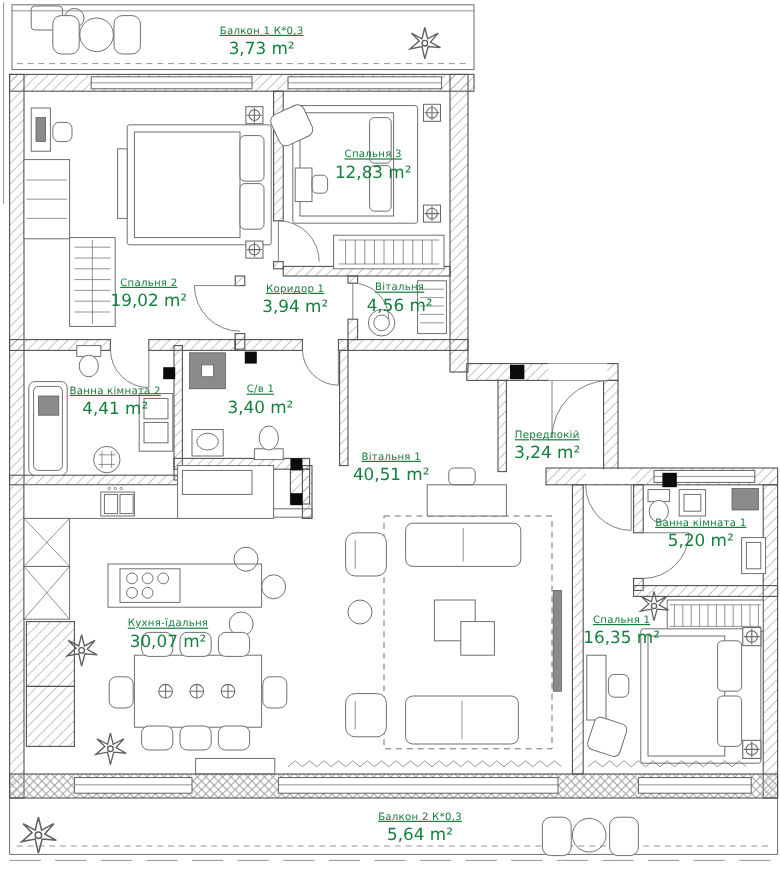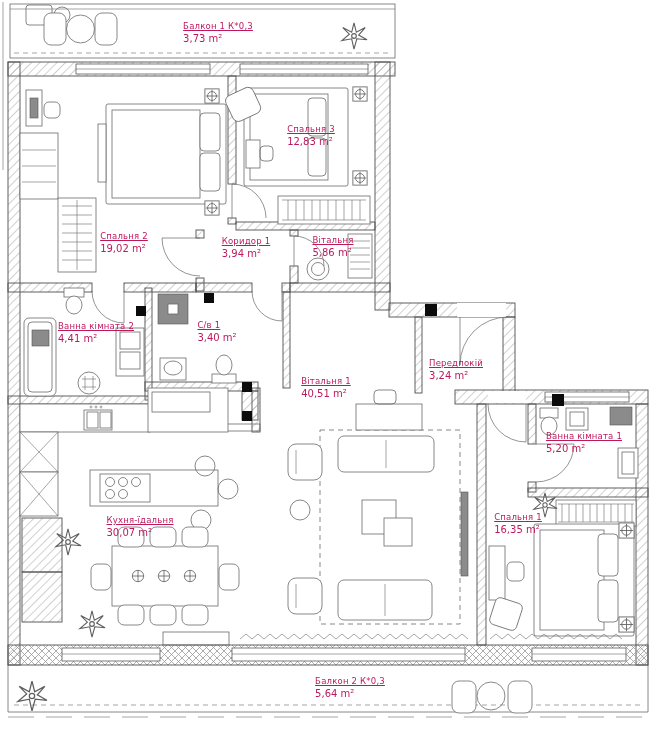--- a/index.html
+++ b/index.html
@@ -16,24 +16,24 @@
   .fg    {fill:#8b8b8b; stroke:#555;    stroke-width:.6;}
   .col   {fill:#0b0b0b; stroke:none;}
   .door  {fill:none; stroke:#7a7a7a; stroke-width:.8;}
   .dash  {stroke-dasharray:5 4;}
   .ldash {stroke-dasharray:26 12;}
   .thin  {stroke-width:.6;}
   #plant path,#plant circle{fill:none;stroke:#5f5f5f;stroke-width:1.2;}
   #lamp rect,#lamp circle,#lamp path{fill:#fff;stroke:#6a6a6a;stroke-width:1;}
   #deco circle,#deco path{fill:none;stroke:#6a6a6a;stroke-width:1;}
   
-  .room-label{position:absolute;transform:translateX(-50%);text-align:left;
-              color:#be185d;line-height:1.3;white-space:nowrap;}
+  .room-label{position:absolute;transform:translateX(-50%);text-align:center;
+              color:#15803d;line-height:1.3;white-space:nowrap;}
   .rname{font-size:8.5px;text-decoration:underline;letter-spacing:.2px;}
-  .rarea{font-size:10px;}
+  .rarea{font-size:14px;}
 </style>
 </head>
 <body>
 
 <div class="stage">
 <svg width="650" height="736" viewBox="0 0 650 736">
   <defs>
     <pattern id="h" patternUnits="userSpaceOnUse" width="6" height="6" patternTransform="rotate(45)">
       <line x1="0" y1="0" x2="0" y2="6" stroke="#a8a8a8" stroke-width="1.1"></line>
     </pattern>
@@ -418,21 +418,21 @@
   <div class="room-label" style="left:124px;top:231px">
         <div class="rname">Спальня 2</div>
         <div class="rarea">19,02 m²</div>
       </div>
   <div class="room-label" style="left:246px;top:236px">
         <div class="rname">Коридор 1</div>
         <div class="rarea">3,94 m²</div>
       </div>
   <div class="room-label" style="left:333px;top:235px">
         <div class="rname">Вітальня</div>
-        <div class="rarea">5,86 m²</div>
+        <div class="rarea">4,56 m²</div>
       </div>
   <div class="room-label" style="left:96px;top:321px">
         <div class="rname">Ванна кімната 2</div>
         <div class="rarea">4,41 m²</div>
       </div>
   <div class="room-label" style="left:217px;top:320px">
         <div class="rname">С/в 1</div>
         <div class="rarea">3,40 m²</div>
       </div>
   <div class="room-label" style="left:326px;top:376px">

